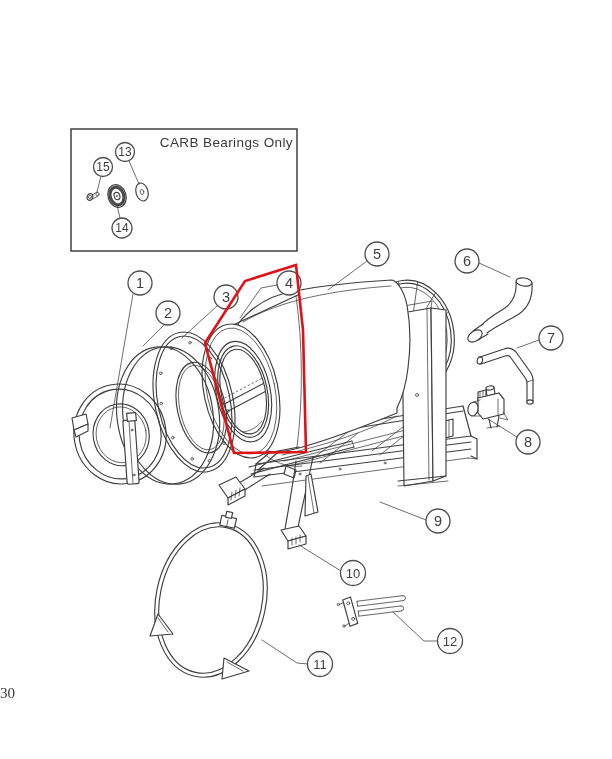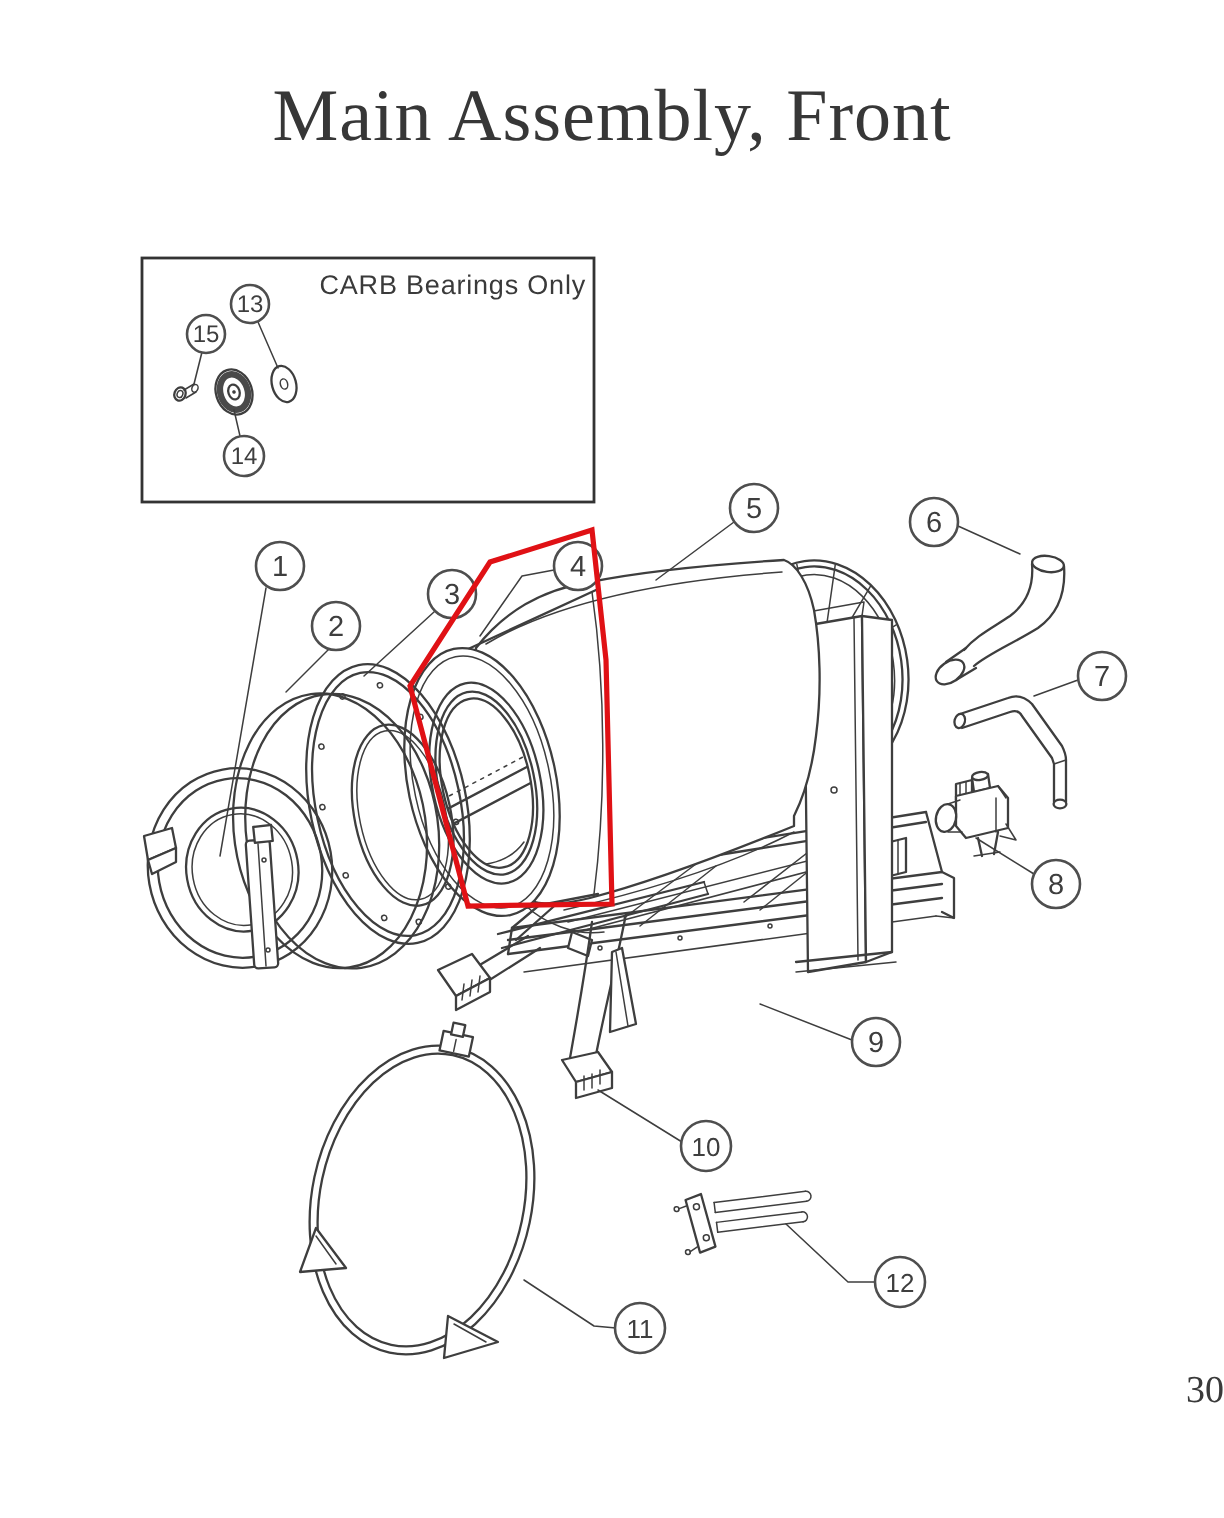--- a/index.html
+++ b/index.html
@@ -1,38 +1,37 @@
 <!DOCTYPE html>
 <html><head>
 <meta charset="utf-8">
 <style>
   html,body{margin:0;padding:0;background:#ffffff;}
   .page{position:relative;width:612px;height:759px;background:#fff;overflow:hidden;
         font-family:"Liberation Sans",sans-serif;}
   .title{position:absolute;top:40px;left:0;right:0;text-align:center;
          font-family:"Liberation Serif",serif;font-size:37px;font-weight:400;
          color:#373737;letter-spacing:0.5px;line-height:1;}
-  .pagenum{position:absolute;top:685px;left:0;right:0;text-align:right;
-           font-family:"Liberation Serif",serif;font-size:19px;color:#3a3a3a;}
+  .pagenum{position:absolute;top:685px;left:0;right:0;text-align:left;
+           font-family:"Liberation Serif",serif;font-size:15px;color:#3a3a3a;}
   svg{position:absolute;top:0;left:0;}
   .ln{fill:none;stroke:#3e3e3e;stroke-width:1.15;stroke-linecap:round;stroke-linejoin:round;}
   .fw{fill:#ffffff;stroke:#3e3e3e;stroke-width:1.15;stroke-linecap:round;stroke-linejoin:round;}
   .thin{stroke-width:0.75;}
   .co{fill:#ffffff;stroke:#4e4e4e;stroke-width:1.3;}
   .cn{font-family:"Liberation Sans",sans-serif;fill:#3e3e3e;text-anchor:middle;}
   .inset-label{font-family:"Liberation Sans",sans-serif;font-size:13.5px;fill:#3a3a3a;
                letter-spacing:0.4px;text-anchor:end;}
   .hl{fill:none;stroke-width:2.6;stroke-linejoin:miter;stroke-linecap:square;}
 </style>
 </head>
 <body>
 
 <div class="page">
 
-  <div class="title">Main Assembly, Front</div>
 
   <svg width="612" height="759" viewBox="0 0 612 759">
 
     <g>
 
       <line class="ln" x1="293" y1="433" x2="463" y2="406"></line>
       <line class="ln" x1="293" y1="438" x2="463" y2="411"></line>
 
       <line class="ln" x1="256" y1="464" x2="293" y2="433"></line>
       <line class="ln" x1="258" y1="470" x2="294" y2="438"></line>

